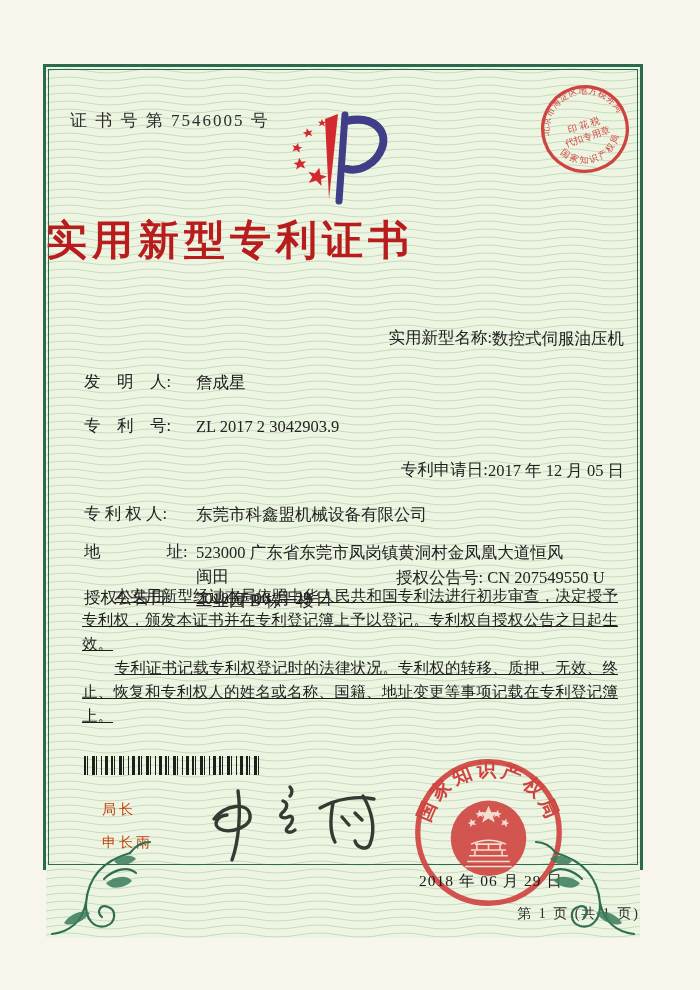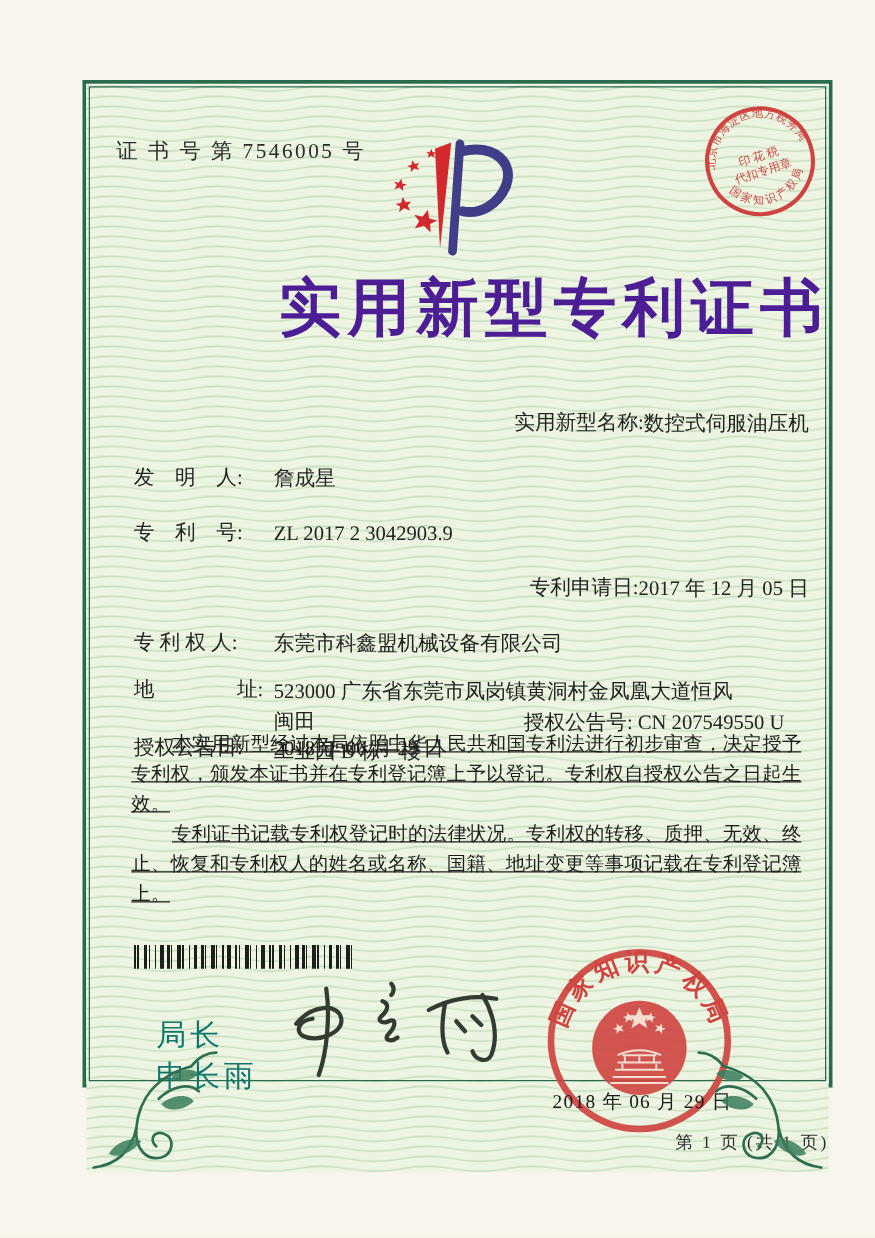--- a/index.html
+++ b/index.html
@@ -7,53 +7,53 @@
     width:700px;height:990px;
     background:#f8f5ec;
     font-family:"Liberation Serif", serif;
     color:#222;
     position:relative;
     overflow:hidden;
   }
   .page{position:absolute;inset:0;}
   
   .cert{
-    position:absolute;left:66px;top:64px;width:600px;height:806px;
+    position:absolute;left:43px;top:64px;width:600px;height:806px;
     border:3px solid #2a6a4e;
     box-sizing:border-box;
   }
   .inner-frame{position:absolute;inset:2px;border:1px solid #2a6a4e;pointer-events:none;z-index:2;}
   .guilloche{position:absolute;inset:0;z-index:0;}
   .layer{position:absolute;inset:0;z-index:3;}
   
   .cert-no{position:absolute;left:24px;top:42px;font-size:17px;letter-spacing:2px;color:#2c2c2c;}
   .logo{position:absolute;left:222px;top:44px;}
   .title{
     position:absolute;left:0;top:146px;width:100%;
-    text-align:right;font-size:50px;font-weight:bold;letter-spacing:5px;color:#4c1d95;
+    text-align:left;font-size:41px;font-weight:bold;letter-spacing:5px;color:#b91c1c;
   }
   
   .fields{position:absolute;left:38px;top:232px;width:540px;font-size:16.5px;}
   .frow{position:absolute;left:0;width:540px;white-space:pre-line;}
   .flabel{display:inline-block;min-width:112px;white-space:pre;vertical-align:top;}
   .fval{display:inline-block;vertical-align:top;max-width:380px;line-height:24px;}
   .pair2{position:absolute;left:312px;top:0;white-space:nowrap;}
   
   .paras{
     position:absolute;left:36px;top:517px;width:536px;
     font-size:15.5px;line-height:24px;text-align:justify;color:#1e1e1e;
   }
   .paras p{margin:0;text-indent:2.1em;text-decoration:underline;}
   
   .barcode{
     position:absolute;left:38px;top:689px;width:176px;height:19px;
     background:
       repeating-linear-gradient(90deg,#1d1f1d 0 2px,transparent 2px 3px,#1d1f1d 3px 4px,transparent 4px 8px,#1d1f1d 8px 11px,transparent 11px 12px,#1d1f1d 12px 13px,transparent 13px 17px,#1d1f1d 17px 18px,transparent 18px 21px,#1d1f1d 21px 24px,transparent 24px 27px);
   }
-  .sig-block{position:absolute;left:56px;top:726px;font-size:24px;line-height:33px;letter-spacing:3px;color:#0f766e;margin-top:20px;}
+  .sig-block{position:absolute;left:56px;top:726px;font-size:14px;line-height:33px;letter-spacing:3px;color:#c2410c;}
   .sig-hand{position:absolute;left:140px;top:700px;}
   .seal{position:absolute;left:365px;top:688px;}
   .seal-date{
     position:absolute;left:360px;top:804px;width:170px;text-align:center;
     font-size:15.5px;letter-spacing:1px;color:#1a1a1a;z-index:5;
   }
   .tax-stamp{position:absolute;left:492px;top:15px;}
   .footer{
     position:absolute;left:0;top:838px;width:100%;text-align:right;
     font-size:14px;letter-spacing:2px;color:#2e2e2e;

